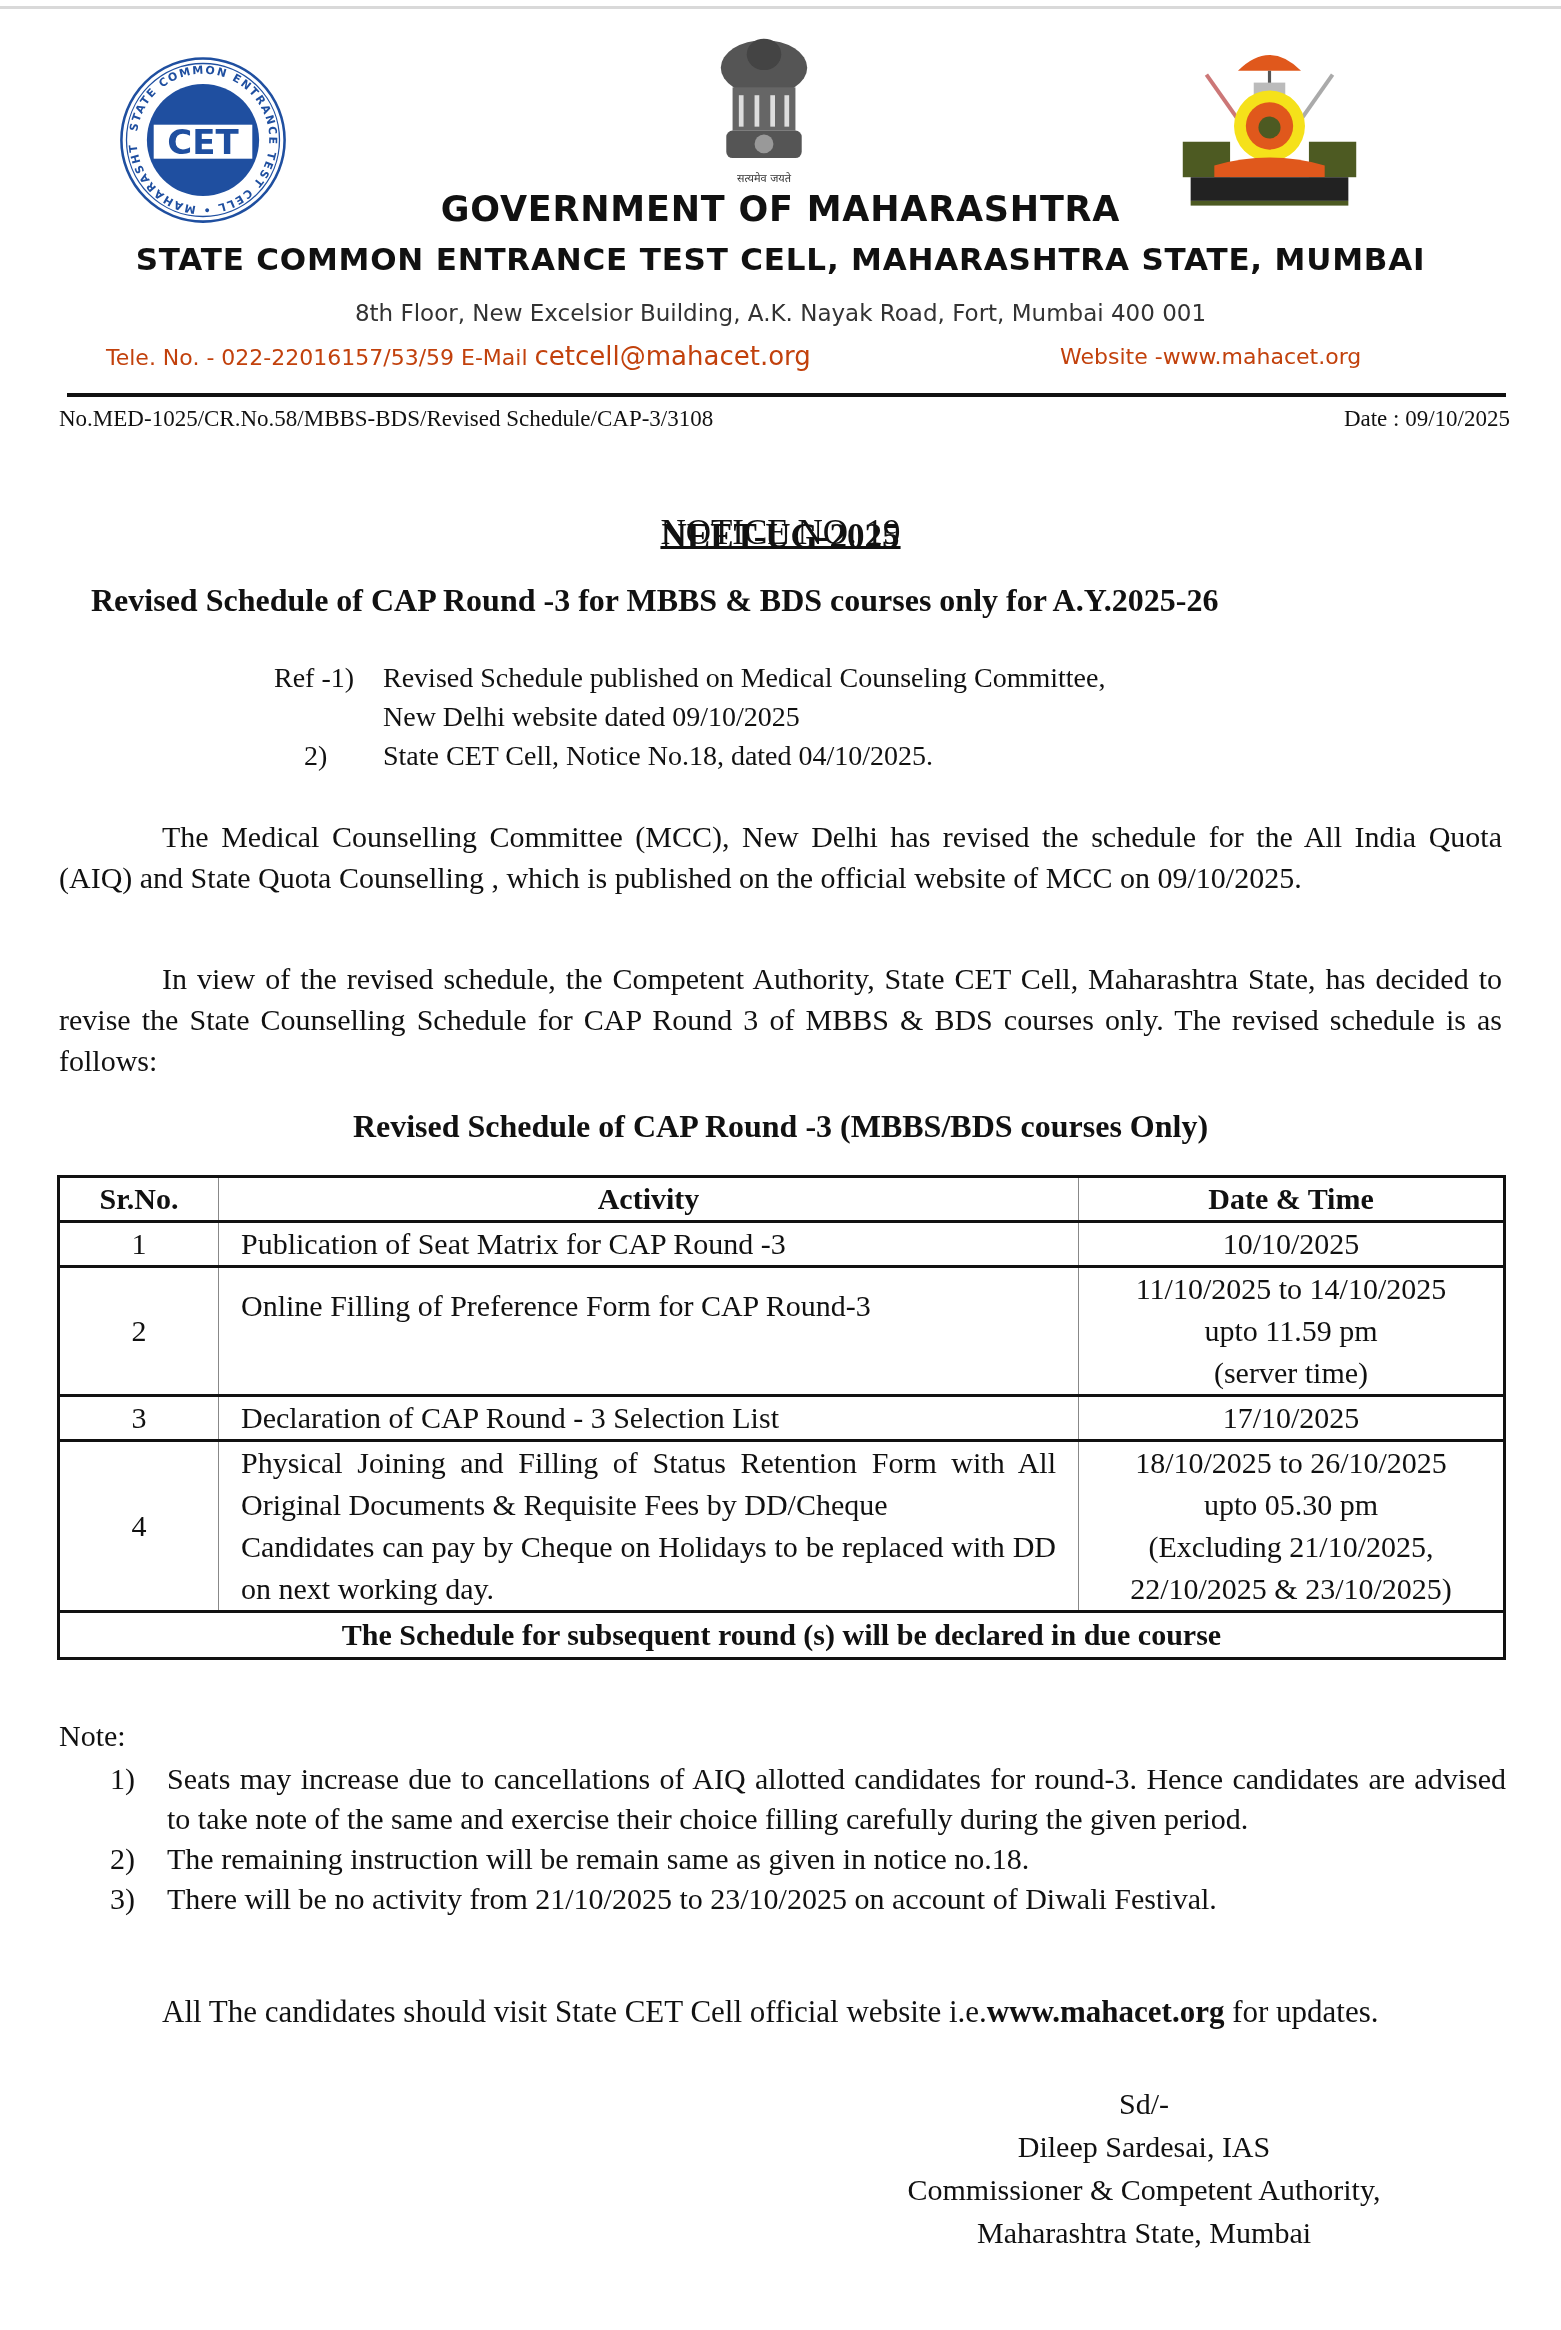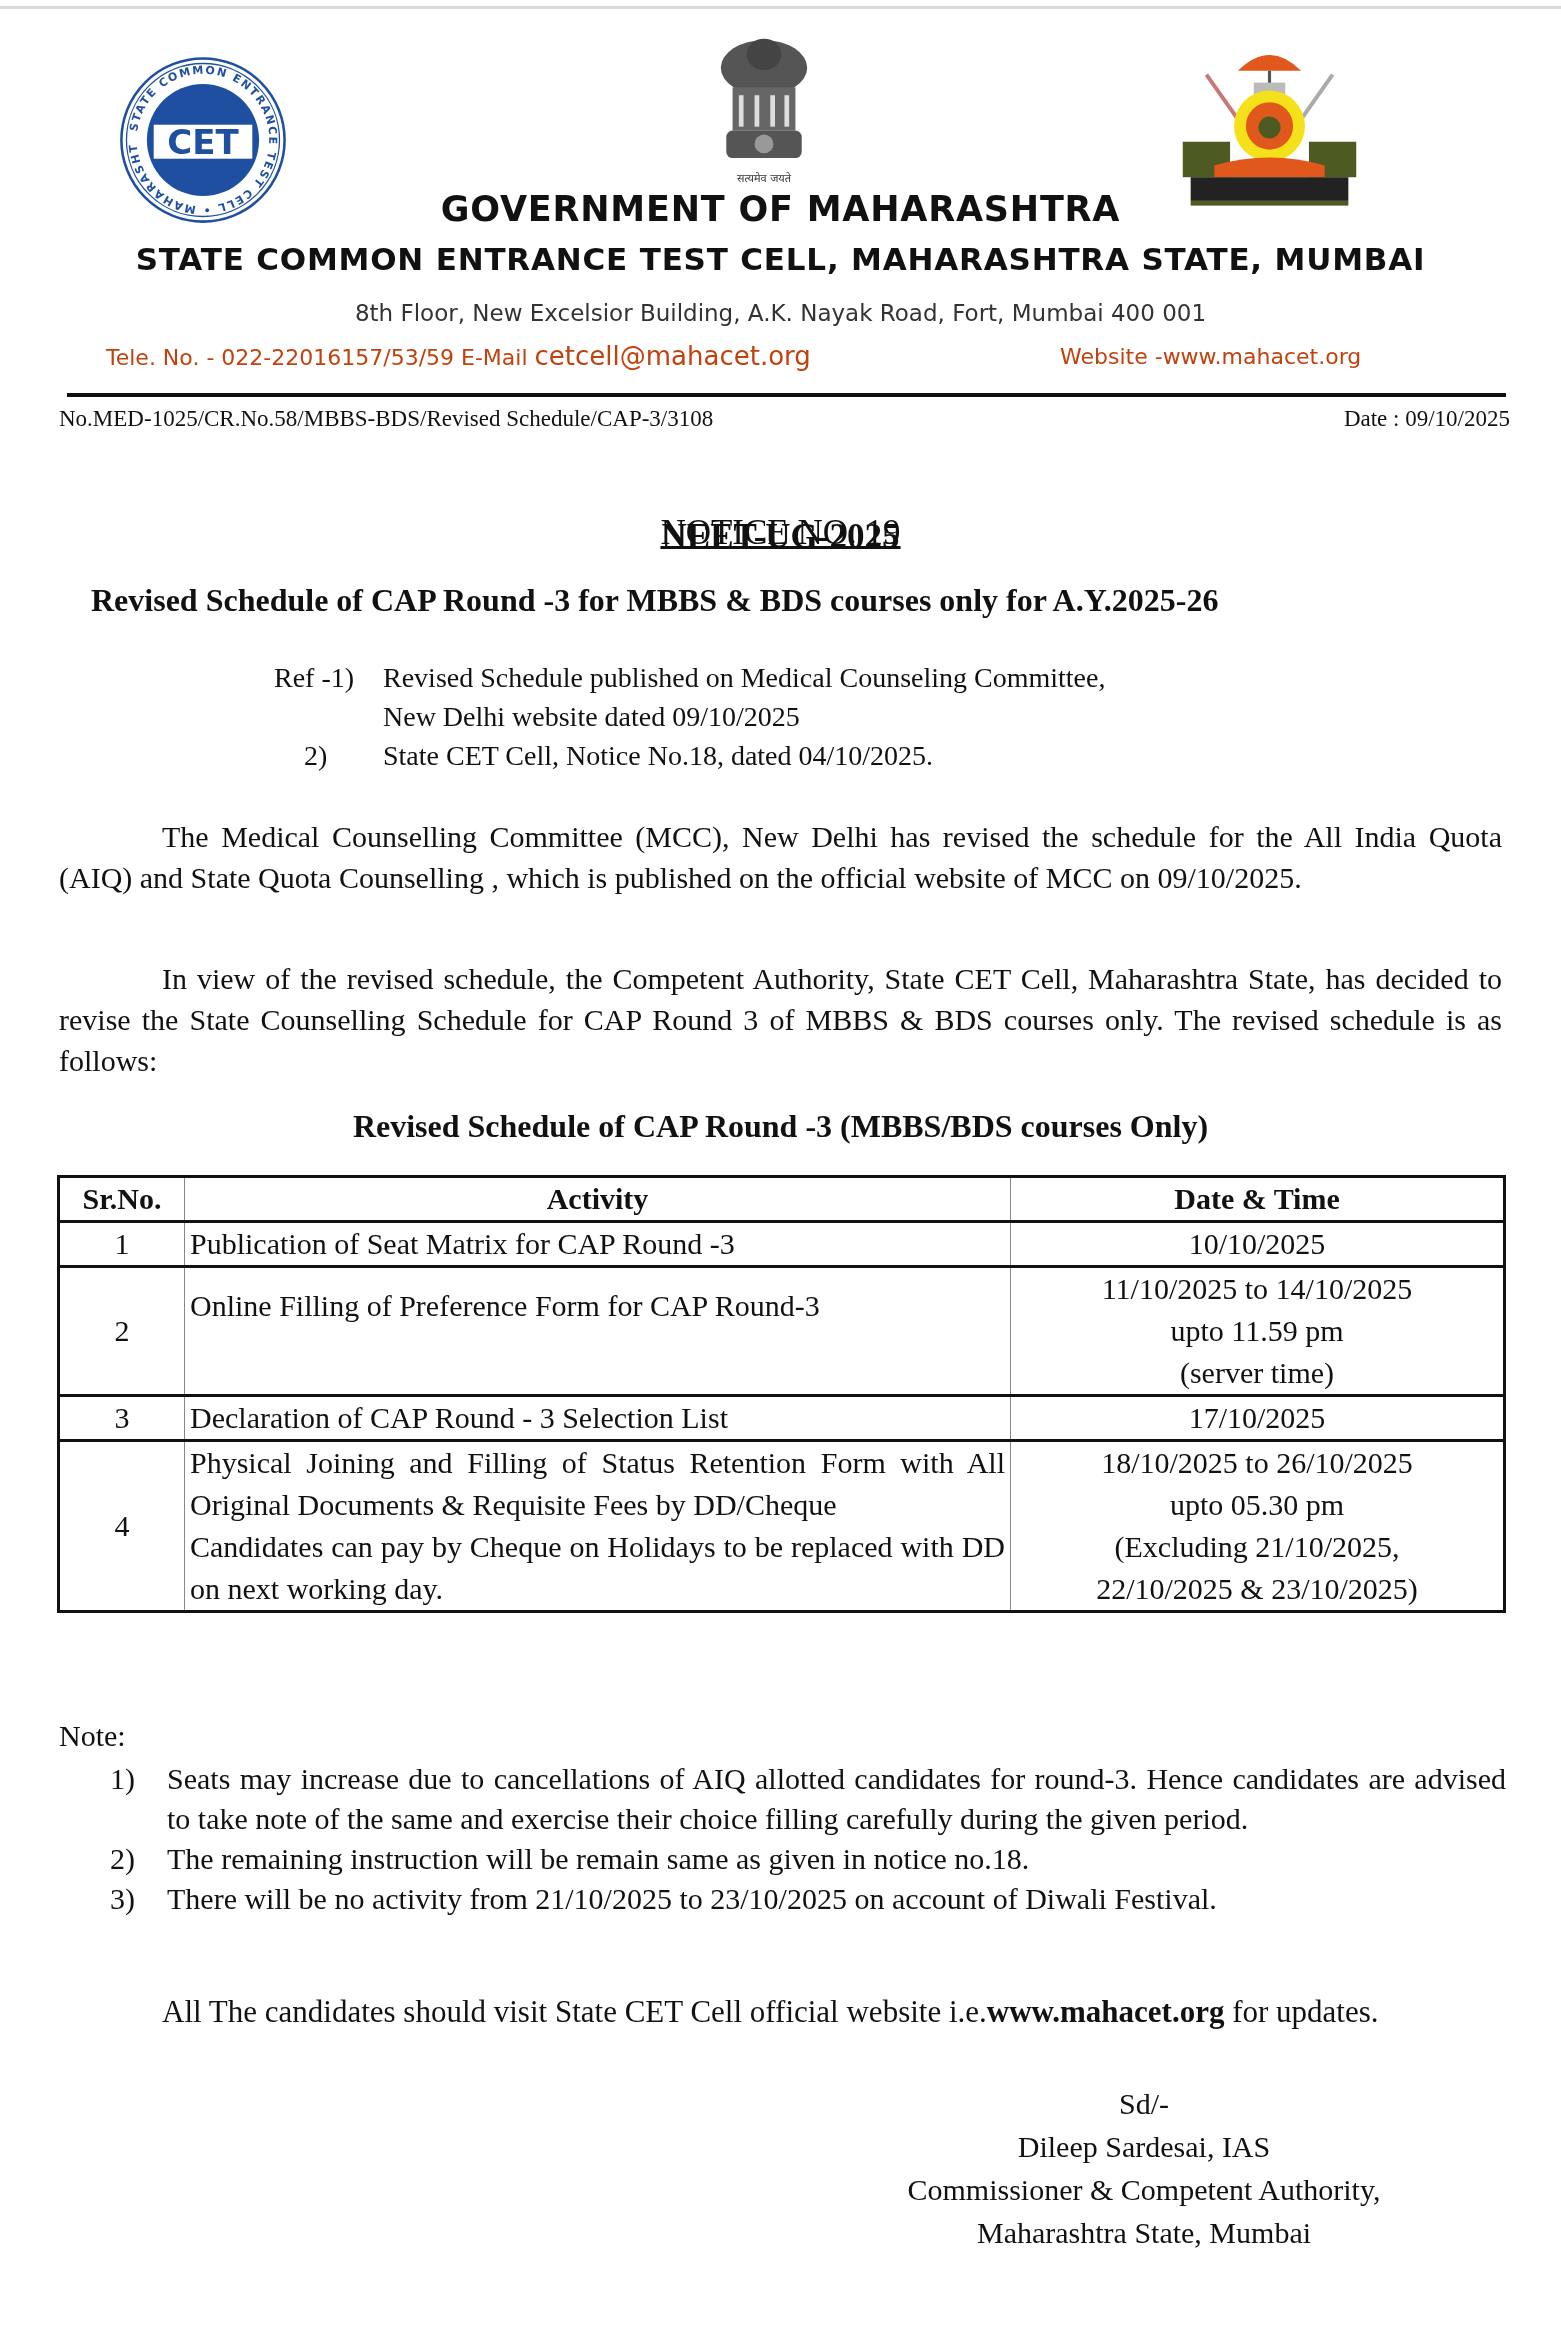--- a/index.html
+++ b/index.html
@@ -37,21 +37,21 @@
 
   .para { left: 59px; width: 1443px; font-size: 30px; line-height: 41px; text-align: justify; }
   .para .indent { display: inline-block; width: 103px; }
   .para1 { top: 816px; }
   .para2 { top: 958px; }
 
   .tbl-title { left: 0; width: 1561px; top: 1108px; font-size: 32px; font-weight: bold; }
 
   
   table.sched { position: absolute; left: 57px; top: 1175px; width: 1449px; border-collapse: collapse; font-size: 30px; line-height: 42px; }
-  table.sched th, table.sched td { border-left: 1.6px solid #888; border-right: 1.6px solid #888; padding: 0 5px; vertical-align: middle; }
+  table.sched th, table.sched td { border-left: 1.6px solid #888; border-right: 1.6px solid #888; padding: 0 22px; vertical-align: middle; }
   table.sched tr { border-top: 3.2px solid #111; }
   table.sched tr:last-child { border-bottom: 3.2px solid #111; }
   table.sched th:first-child, table.sched td:first-child { border-left: 3.2px solid #111; }
   table.sched th:last-child, table.sched td:last-child { border-right: 3.2px solid #111; }
   table.sched th { font-weight: bold; text-align: center; height: 41px; }
   .c-sr { width: 114px; text-align: center; }
   .c-act { width: 815px; text-align: left; }
   .c-act.justify { text-align: justify; }
   .c-date { text-align: center; }
   td.footer-cell { text-align: center; font-weight: bold; border-left: 3.2px solid #111 !important; border-right: 3.2px solid #111 !important; height: 44px; }
@@ -193,20 +193,23 @@
       <div>Physical Joining and Filling of Status Retention Form with All Original Documents &amp; Requisite Fees by DD/Cheque</div>
       <div>Candidates can pay by Cheque on Holidays to be replaced with DD on next working day.</div>
     </td>
     <td class="c-date">
       <div>18/10/2025 to 26/10/2025</div>
       <div>upto 05.30 pm</div>
       <div>(Excluding 21/10/2025,</div>
       <div>22/10/2025 &amp; 23/10/2025)</div>
     </td>
   </tr>
+  <tr>
+    <td colspan="3" class="footer-cell">The Schedule for subsequent round (s) will be declared in due course</td>
+  </tr>
 </tbody>
   </table>
 
 <div class="abs serif note-lbl">Note:</div>
 <div class="abs serif notes">
   <div class="item">
     <span class="num">1)</span>
     <span class="txt">Seats may increase due to cancellations of AIQ allotted candidates for round-3. Hence candidates are advised to take note of the same and exercise their choice filling carefully during the given period.</span>
   </div>
   <div class="item">

